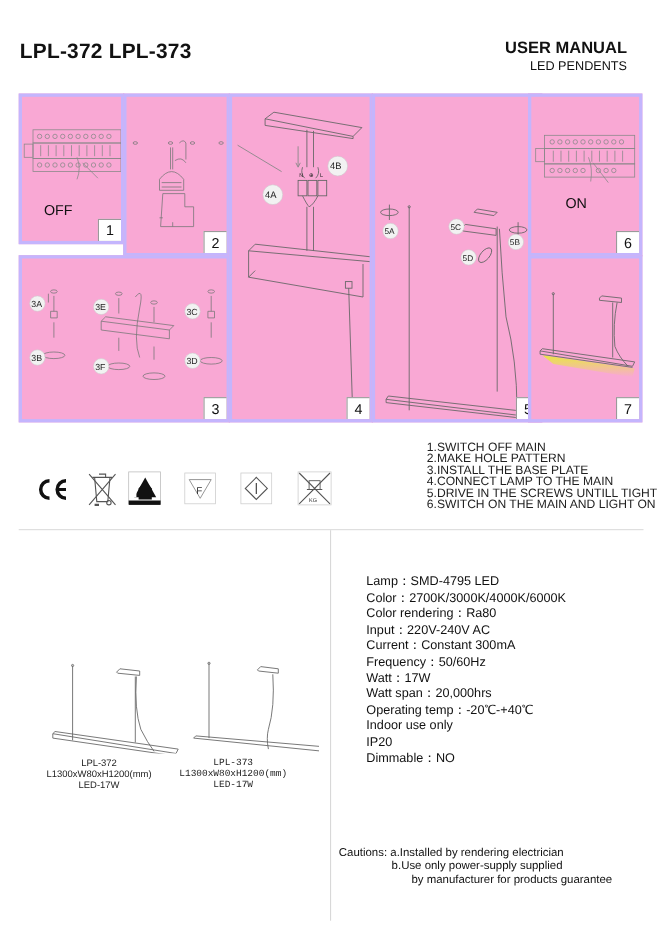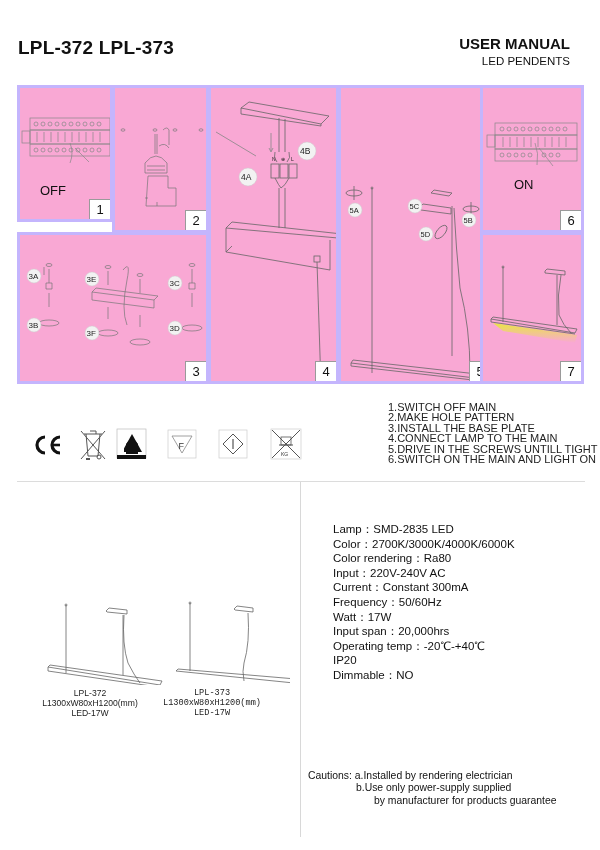--- a/index.html
+++ b/index.html
@@ -348,29 +348,30 @@
   <div>L1300xW80xH1200(mm)</div>
   <div>LED-17W</div>
 </div>
 <div class="model" style="left:162px;top:688px;width:100px;font-family:Liberation Mono, monospace;">
   <div>LPL-373</div>
   <div>L1300xW80xH1200(mm)</div>
   <div>LED-17W</div>
 </div>
 
 <div class="specs">
-  <div>Lamp：SMD-2835 LED</div>
+  <div>Lamp：SMD-4795 LED</div>
   <div>Color：2700K/3000K/4000K/6000K</div>
   <div>Color rendering：Ra80</div>
   <div>Input：220V-240V AC</div>
   <div>Current：Constant 300mA</div>
   <div>Frequency：50/60Hz</div>
   <div>Watt：17W</div>
-  <div>Input span：20,000hrs</div>
+  <div>Watt span：20,000hrs</div>
   <div>Operating temp：-20℃-+40℃</div>
+  <div>Indoor use only</div>
   <div>IP20</div>
   <div>Dimmable：NO</div>
 </div>
 
 <div class="cautions">
   <div class="row"><span>Cautions:</span> <span>a.Installed by rendering electrician</span></div>
   <div class="row indent1">b.Use only power-supply supplied</div>
   <div class="row indent2" style="margin-left:15px;">by manufacturer for products guarantee</div>
 </div>
 

